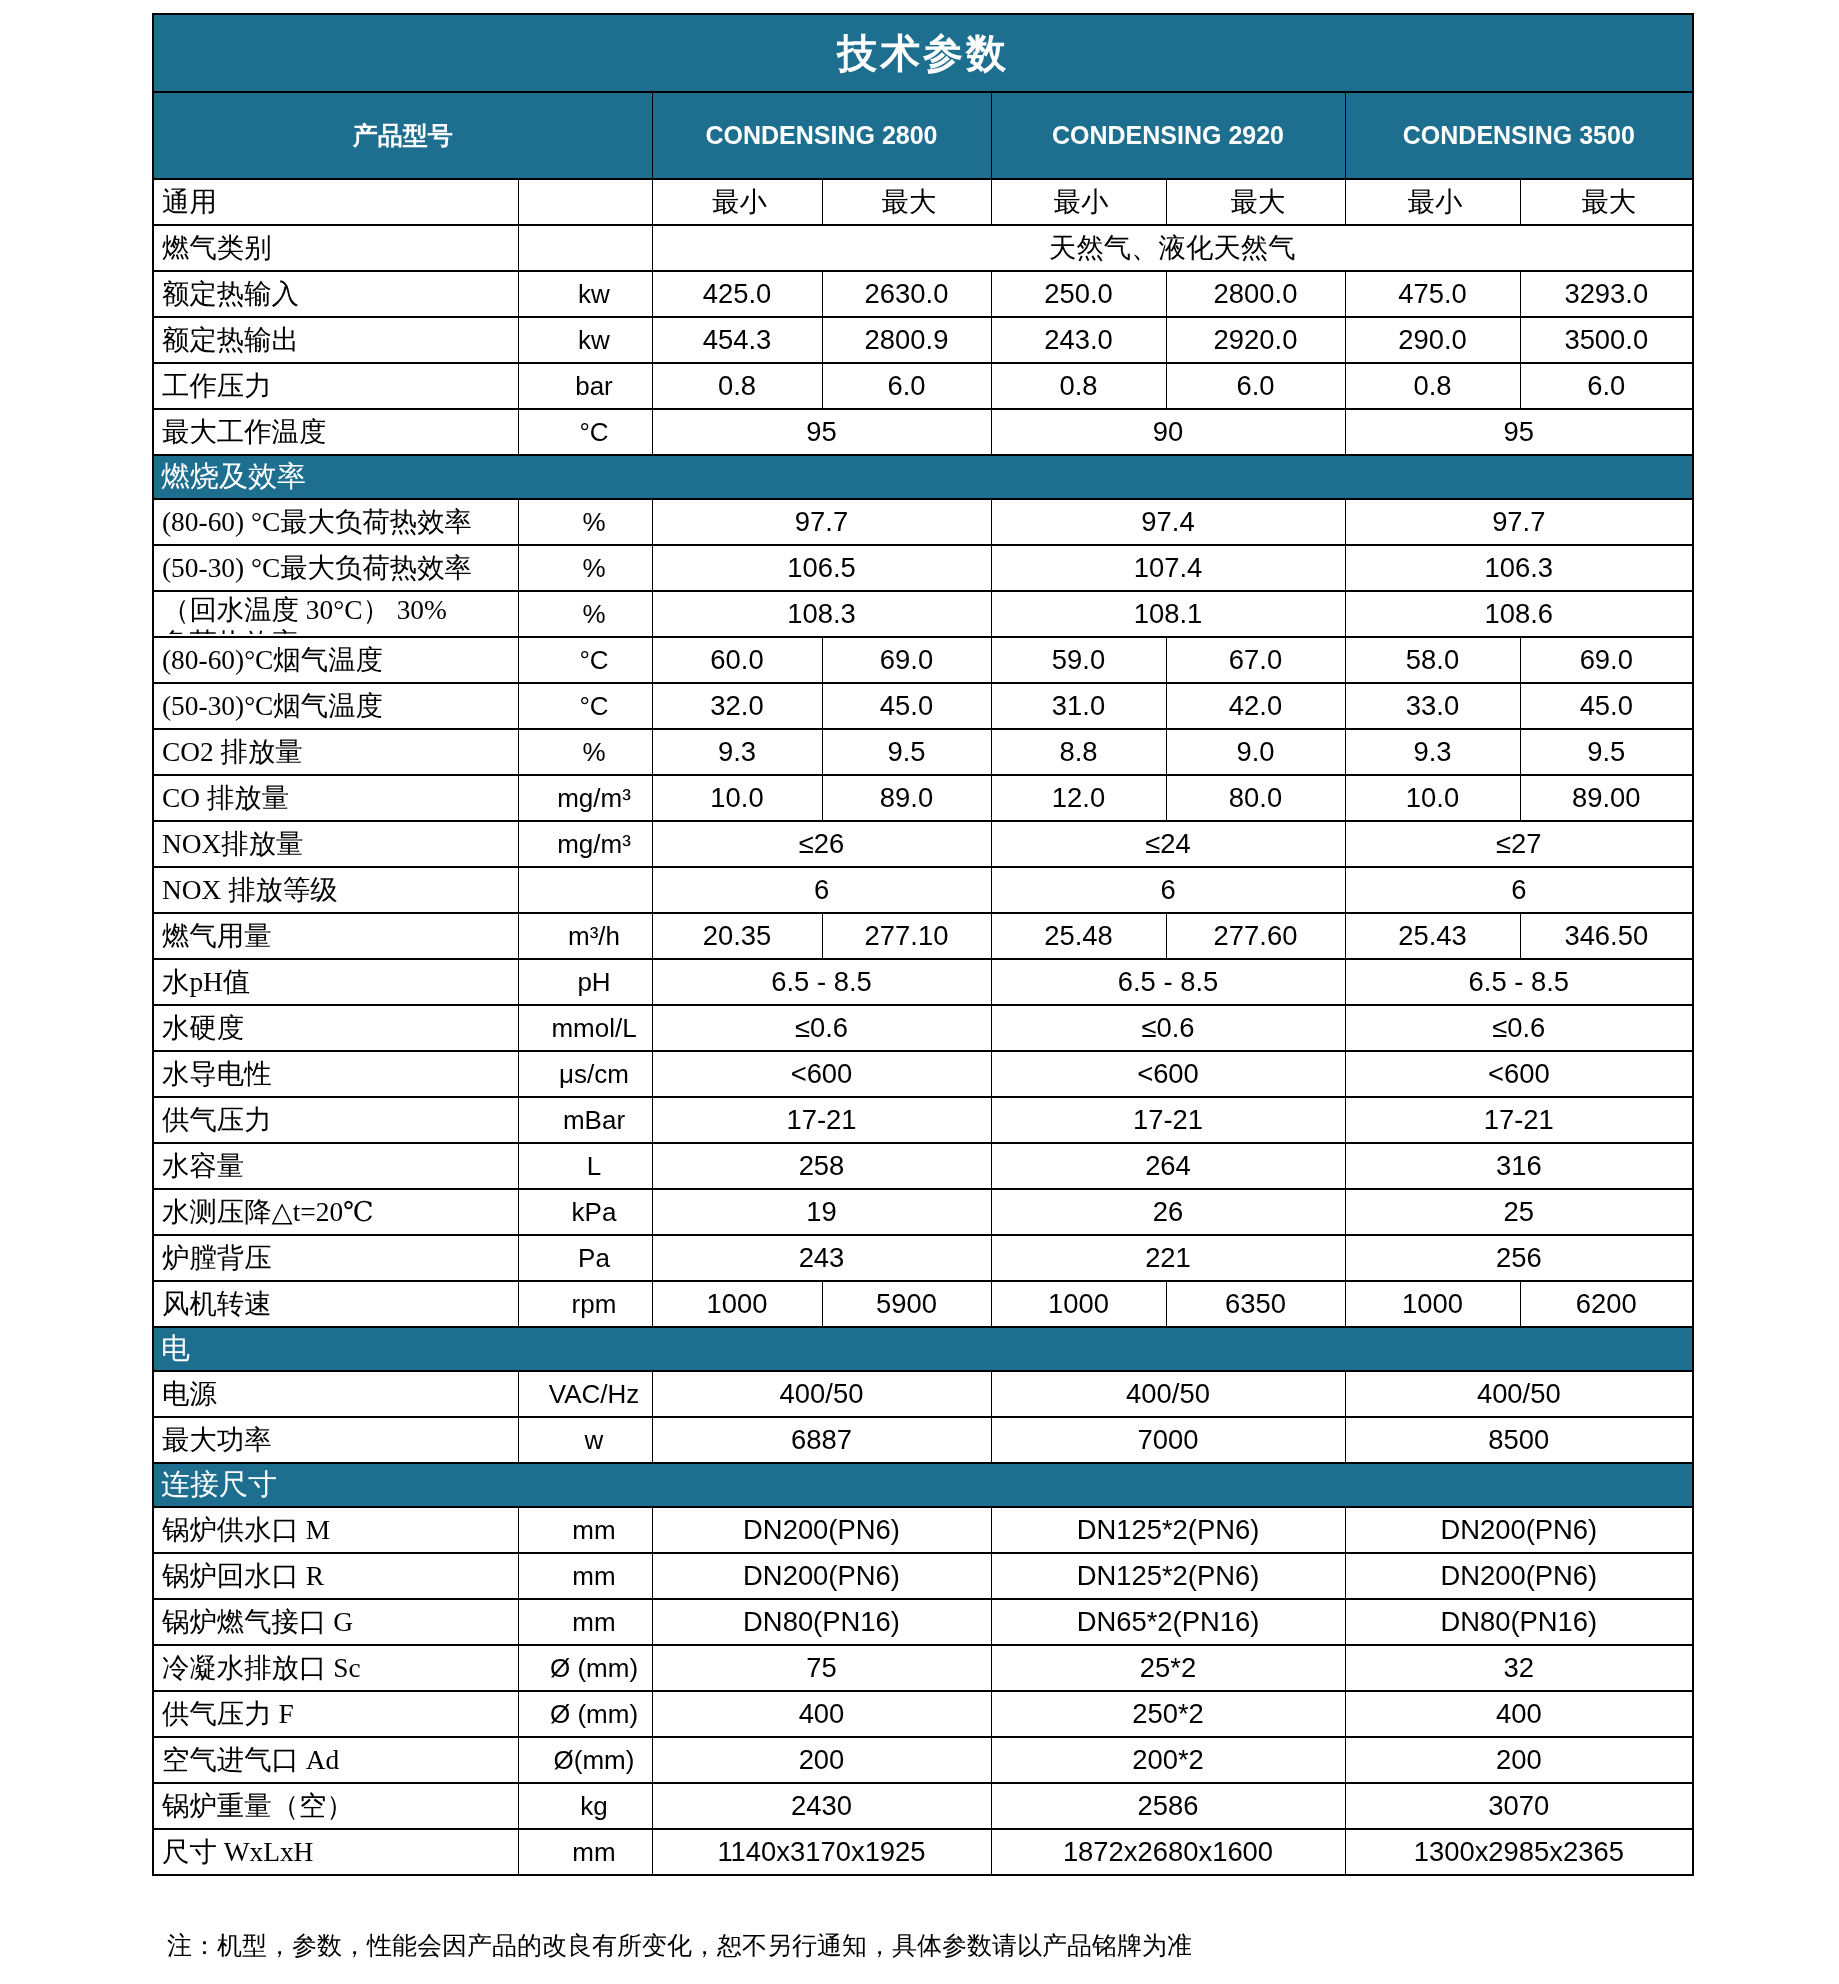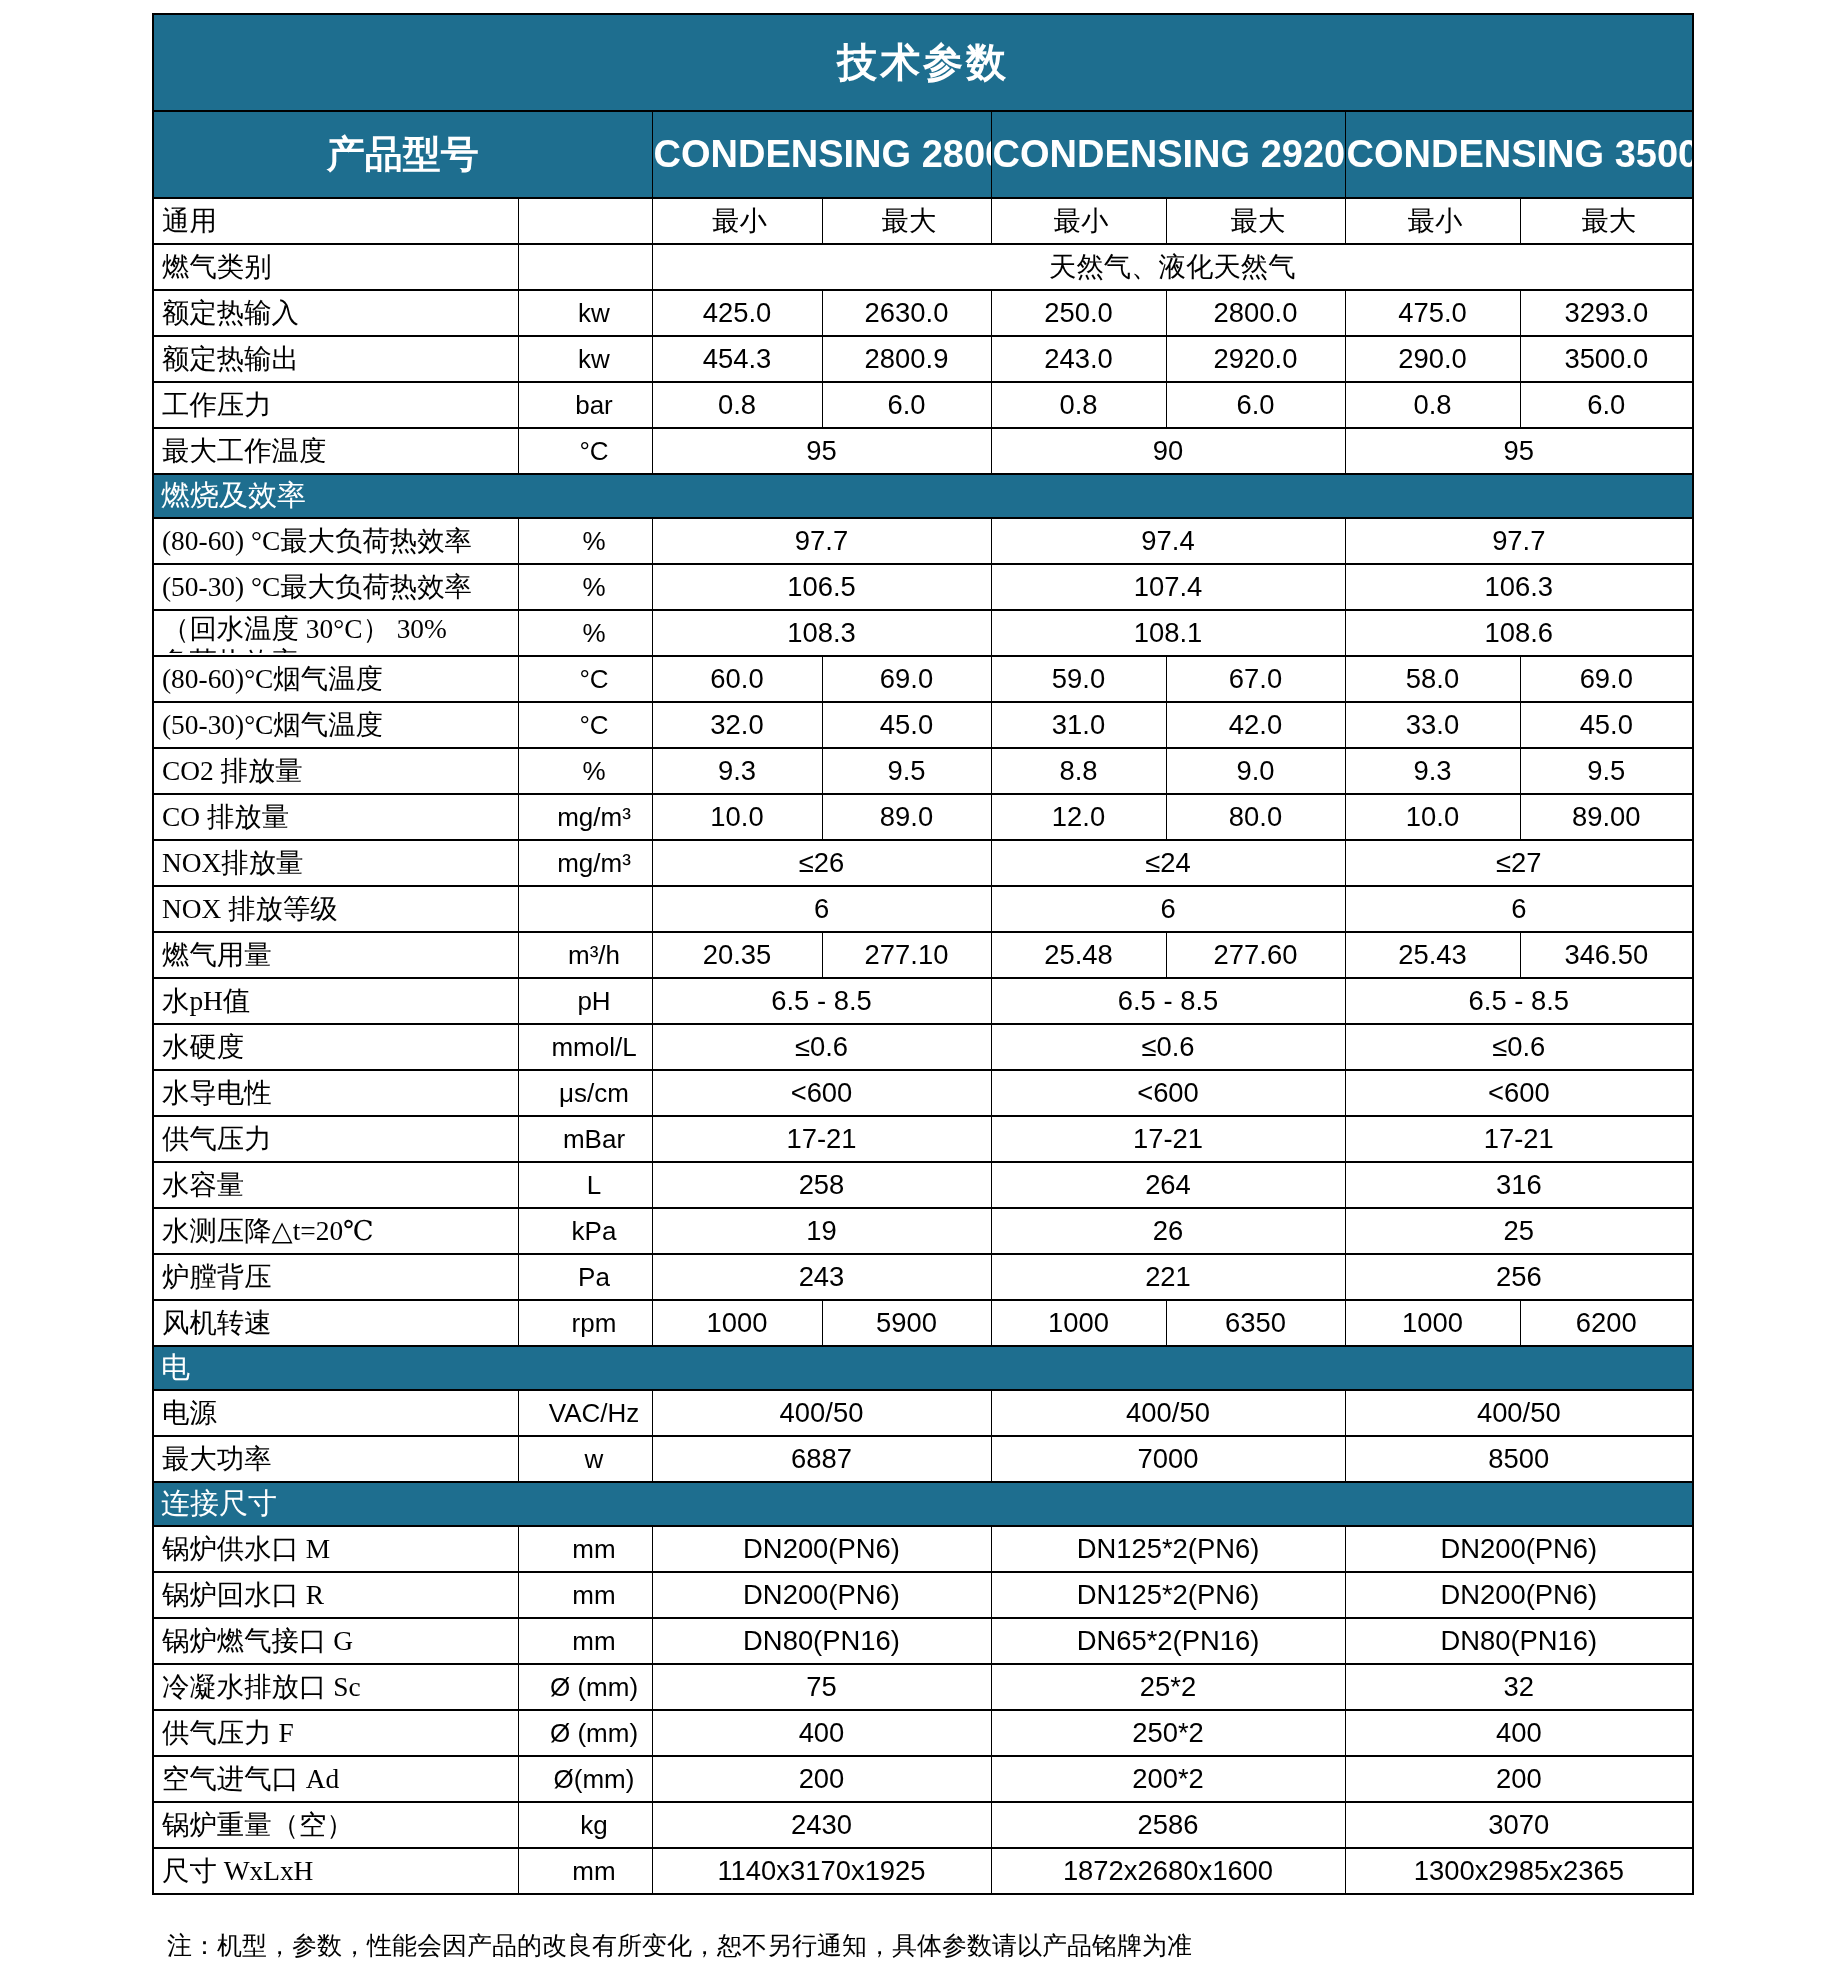--- a/index.html
+++ b/index.html
@@ -15,26 +15,26 @@
   td{
     border:1.4px solid #000;
     border-top-width:2.2px;border-bottom-width:2.2px;
     box-sizing:border-box;
     vertical-align:middle;
     overflow:hidden;
     white-space:nowrap;
   }
   .teal{background:#1E6E8F;color:#ffffff;}
   .title-cell{
-    height:97px;text-align:center;font-size:40px;font-weight:bold;
+    height:78px;text-align:center;font-size:40px;font-weight:bold;
     letter-spacing:2.9px;
     font-family:"Liberation Sans","DejaVu Sans",sans-serif;
   }
   .model-cell{
-    height:87px;text-align:center;font-size:38px;font-weight:bold;
+    height:87px;text-align:center;font-size:25px;font-weight:bold;
     font-family:"Liberation Sans","DejaVu Sans",sans-serif;
   }
   .normal-row td{height:46px;}
   .label-cell{
     text-align:left;padding-left:8px;font-size:27.4px;
     font-family:"Liberation Serif","DejaVu Serif",serif;
   }
   .unit-cell{
     text-align:center;font-size:26px;
     font-family:"Liberation Sans","DejaVu Sans",sans-serif;

